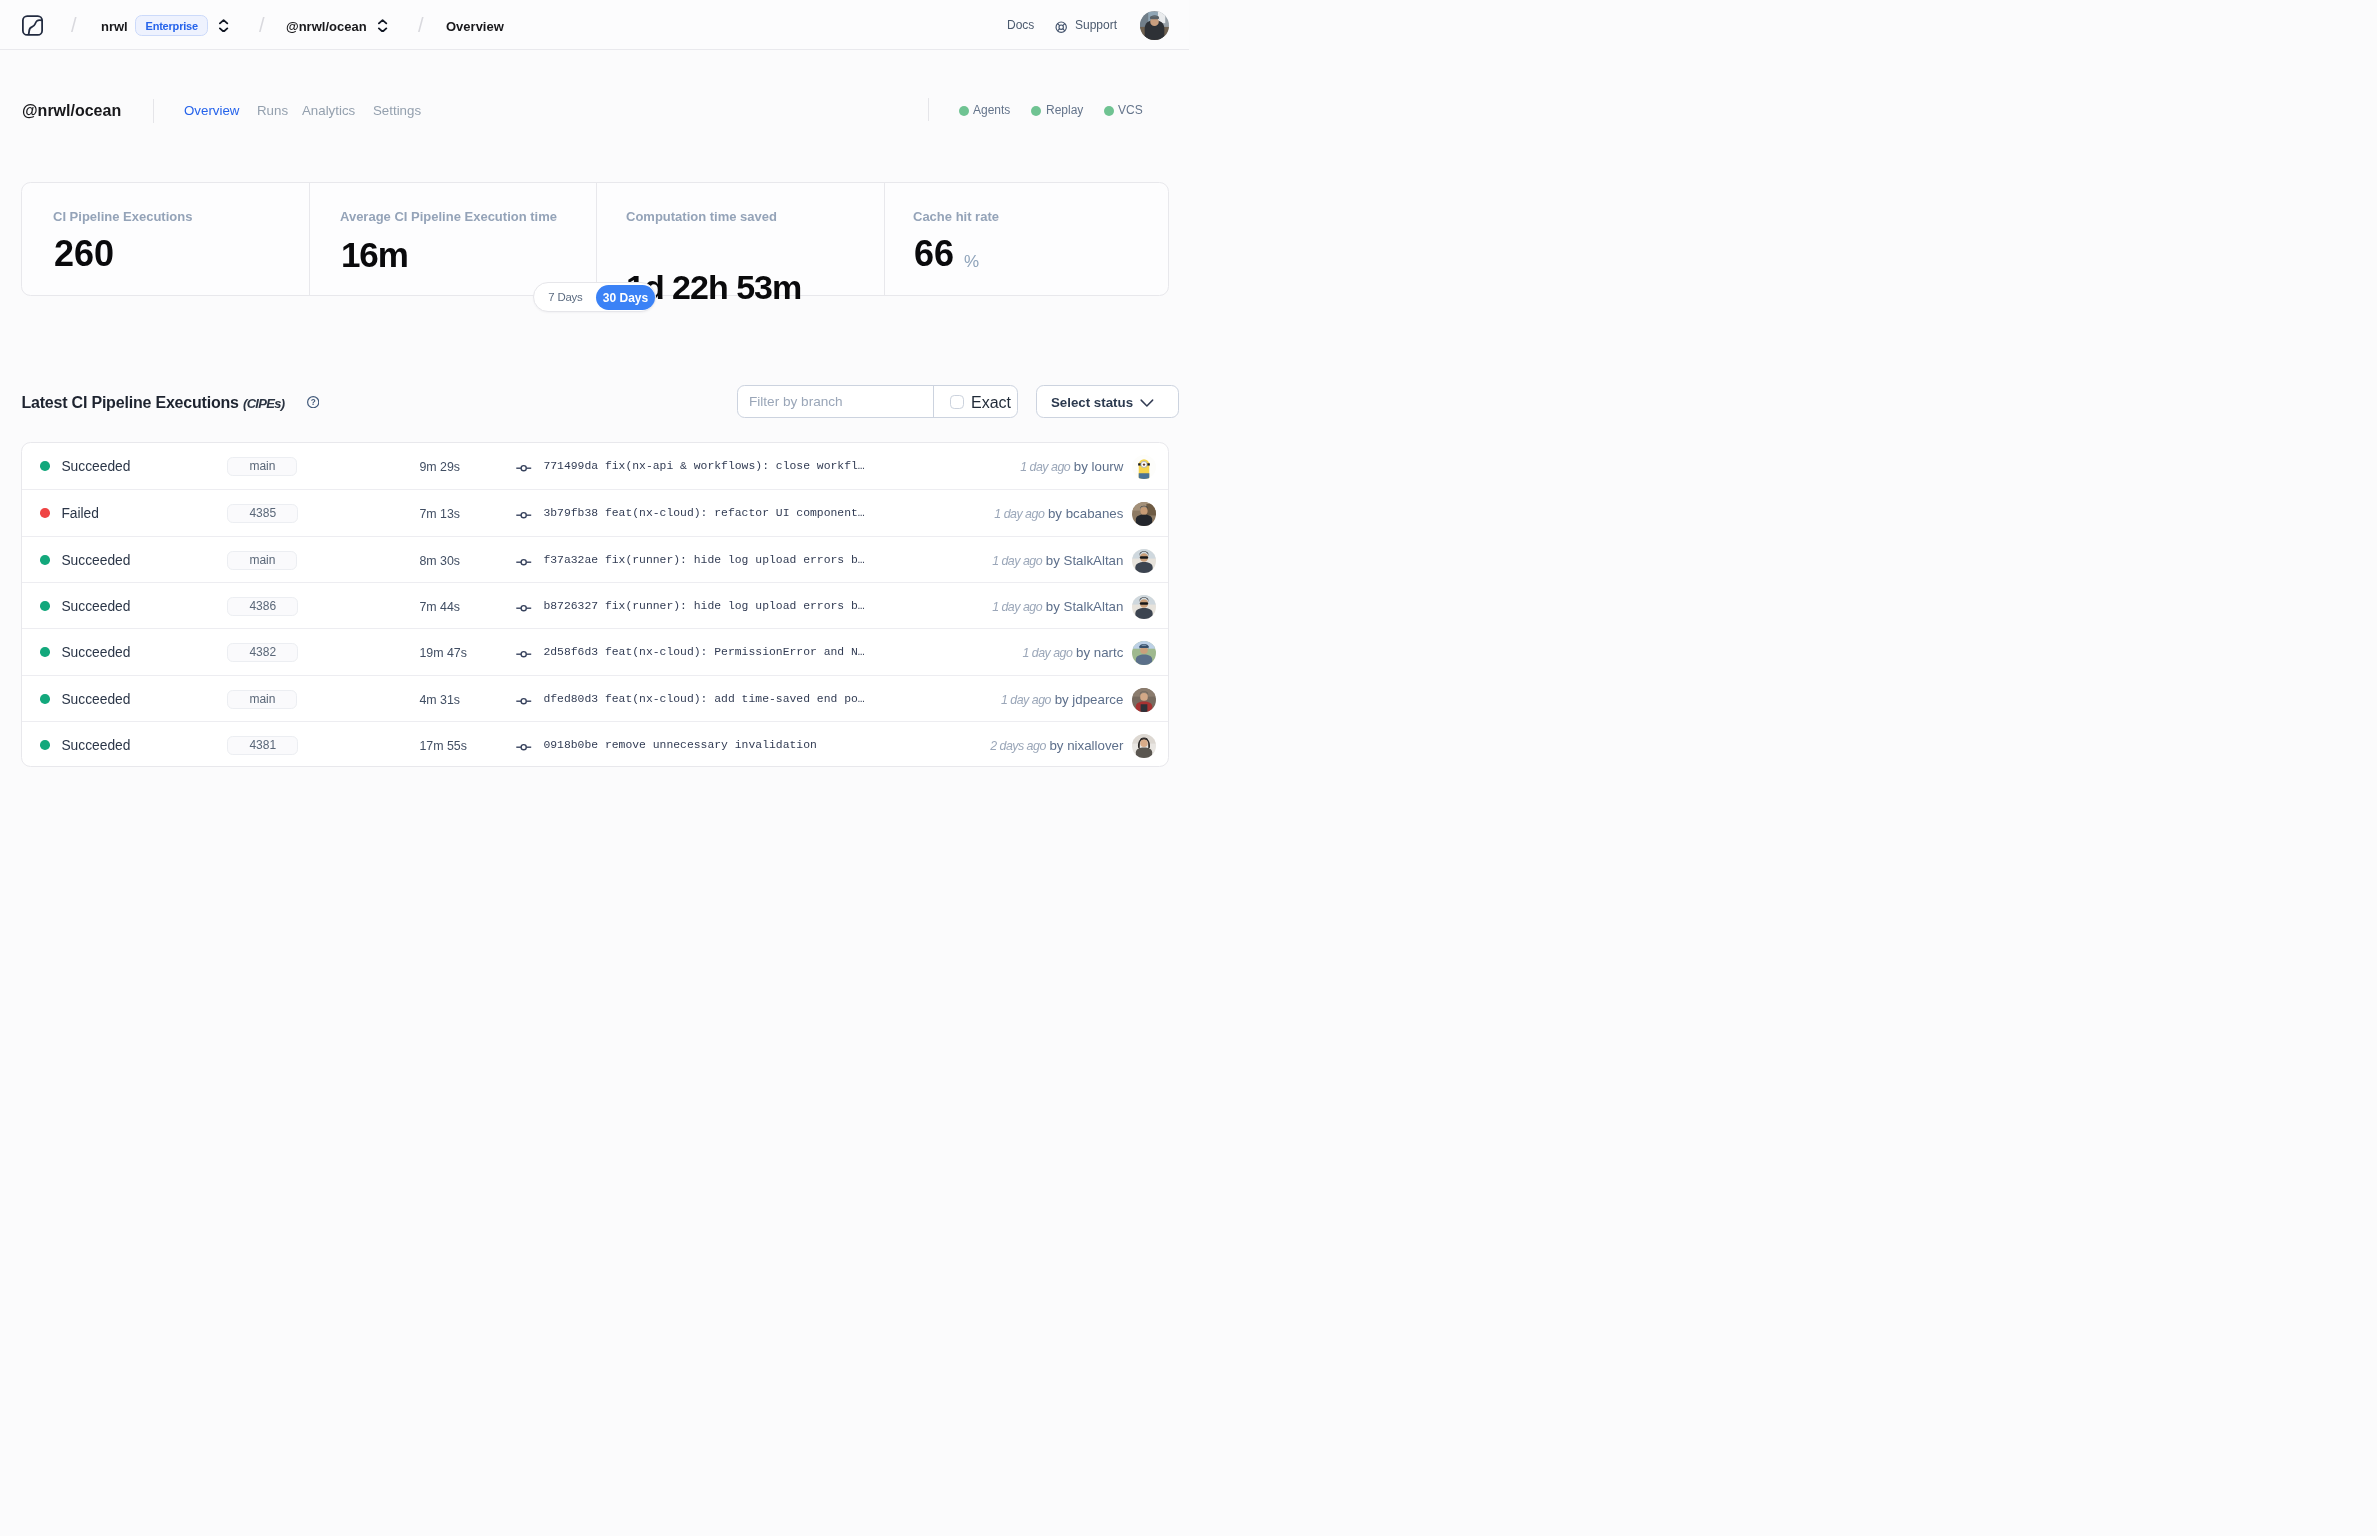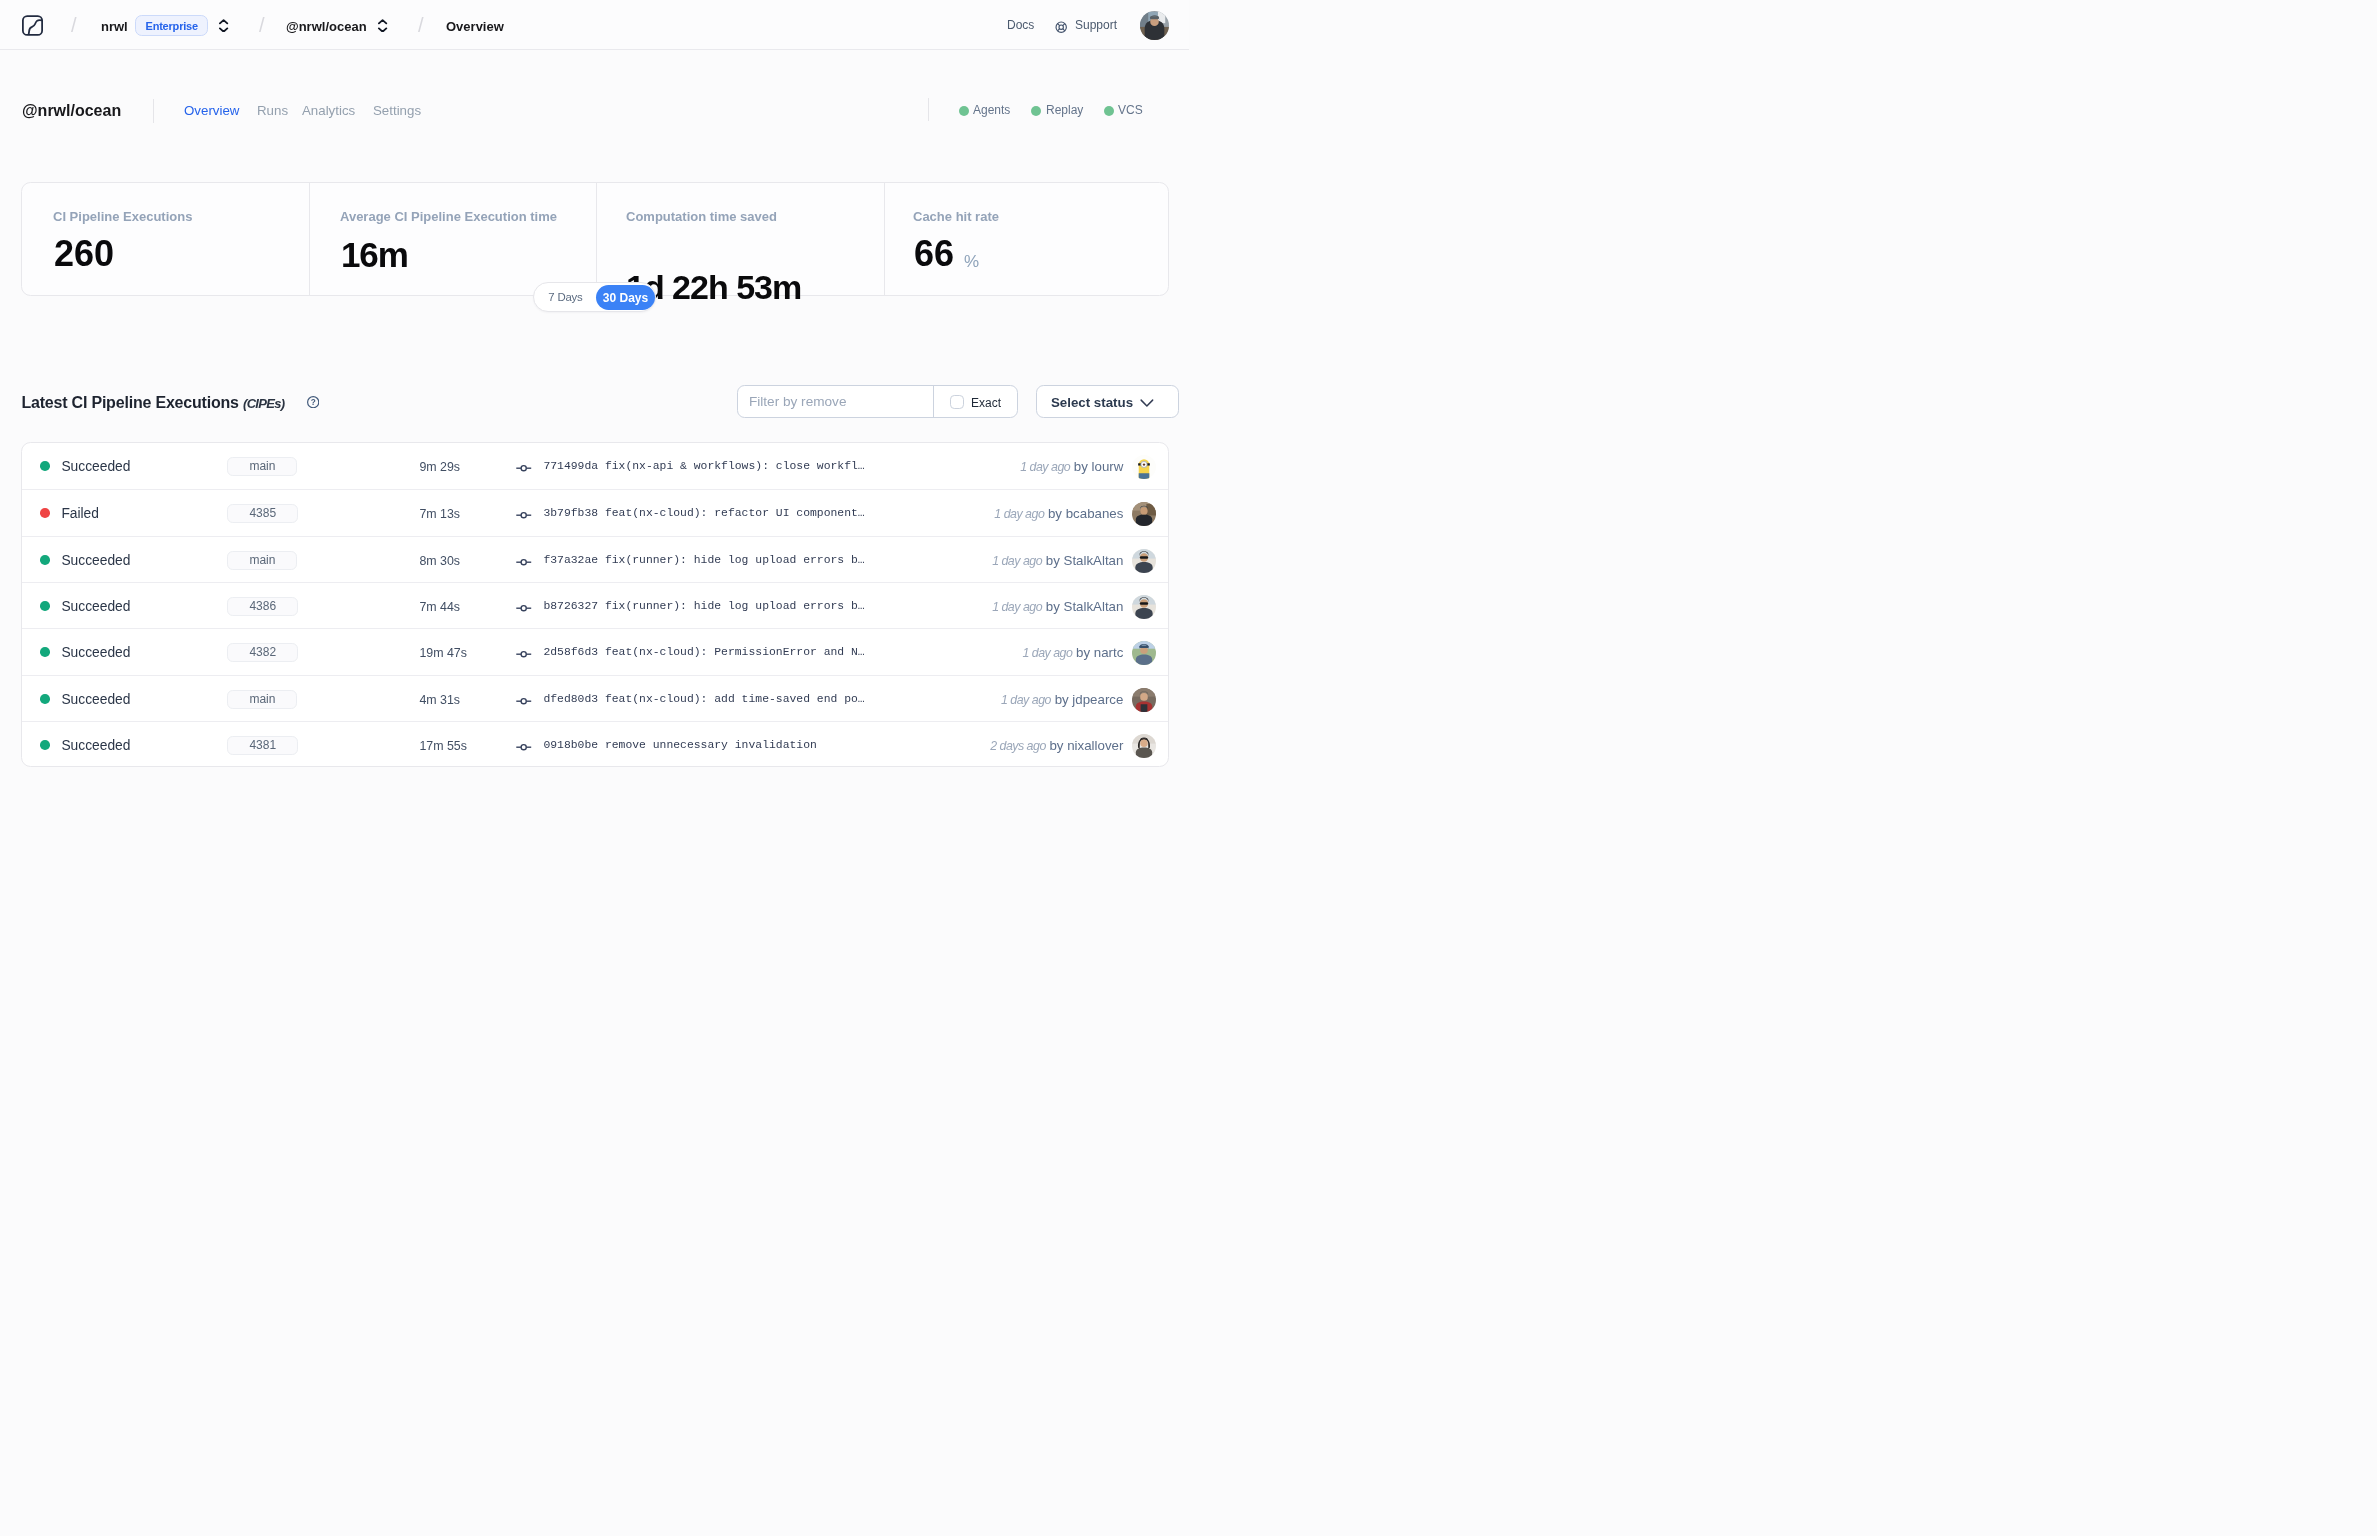--- a/index.html
+++ b/index.html
@@ -34,21 +34,21 @@
   .t30 { position:absolute; left:62px; top:2px; width:59px; height:25px; background:#3b82f6; border-radius:12.5px; color:#fff; font-size:12px; font-weight:700; display:flex; align-items:center; justify-content:center; }
 
   
   .sec-title { position:absolute; left:21.4px; top:395px; line-height:1; font-size:16px; font-weight:700; color:#1e2430; letter-spacing:-0.2px; white-space:nowrap; }
   .cipes { font-size:13px; font-style:italic; font-weight:700; color:#2b3442; letter-spacing:-0.7px; }
   .qmark { position:absolute; left:307px; top:396px; width:12.4px; height:12.4px; }
 
   .filterbox { position:absolute; left:737px; top:385px; width:281px; height:33px; background:#fff; border:1px solid #ccd3df; border-radius:7.6px; display:flex; }
   .fb-l { width:196px; display:flex; align-items:center; padding-left:11px; color:#9aa6b8; font-size:13.6px; border-right:1px solid #ccd3df; }
   .cb { position:absolute; left:212px; top:9px; width:14px; height:14px; border:1.3px solid #cbd2dd; border-radius:4.3px; background:#fff; }
-  .exact { position:absolute; left:233px; top:9.5px; line-height:14px; color:#1f2937; font-size:12px; }
+  .exact { position:absolute; left:233px; top:9.5px; line-height:14px; color:#1f2937; font-size:16px; }
   .selstatus { position:absolute; left:1036px; top:385px; width:143px; height:33px; background:#fff; border:1px solid #ccd3df; border-radius:7.6px; }
   .selstatus b { position:absolute; left:14px; top:9.5px; line-height:14px; color:#2c3a4f; font-size:13.3px; font-weight:700; }
 
   
   .table { position:absolute; left:21.4px; top:442px; width:1148px; height:325px; background:#fff; border:1px solid #e8e8ec; border-radius:9.5px; }
   .row { position:absolute; left:0; width:100%; height:46px; }
   .row + .row { border-top:1px solid #ededf1; }
   .row .dot { position:absolute; left:18px; top:18px; width:9.7px; height:9.7px; border-radius:50%; background:#13a87c; }
   .row .dot.red { background:#ef4444; }
   .row .st { position:absolute; left:39px; top:17.4px; line-height:1; font-size:13.8px; color:#2b3648; }
@@ -141,21 +141,21 @@
   <span class="t30">30 Days</span>
 </div>
 
 <span class="sec-title">Latest CI Pipeline Executions <span class="cipes">(CIPEs)</span></span>
 <svg class="qmark" viewBox="0 0 13 13" fill="none">
   <circle cx="6.5" cy="6.5" r="5.85" stroke="#41597a" stroke-width="1.25"></circle>
   <text x="6.6" y="9.6" text-anchor="middle" font-family="Liberation Sans" font-size="8.6" font-weight="700" fill="#41597a">?</text>
 </svg>
 
 <div class="filterbox">
-  <div class="fb-l">Filter by remove</div>
+  <div class="fb-l">Filter by branch</div>
   <span class="cb"></span>
   <span class="exact">Exact</span>
 </div>
 <div class="selstatus">
     <b>Select status</b>
   <svg style="position:absolute;right:24px;top:12.6px" width="13.8" height="8.2" viewBox="0 0 14.5 8.6">
       <path d="M1.2 1.2 L7.25 7.3 L13.3 1.2" stroke="#333c54" stroke-width="1.55" fill="none" stroke-linecap="round" stroke-linejoin="round"></path>
     </svg>
 </div>
 

